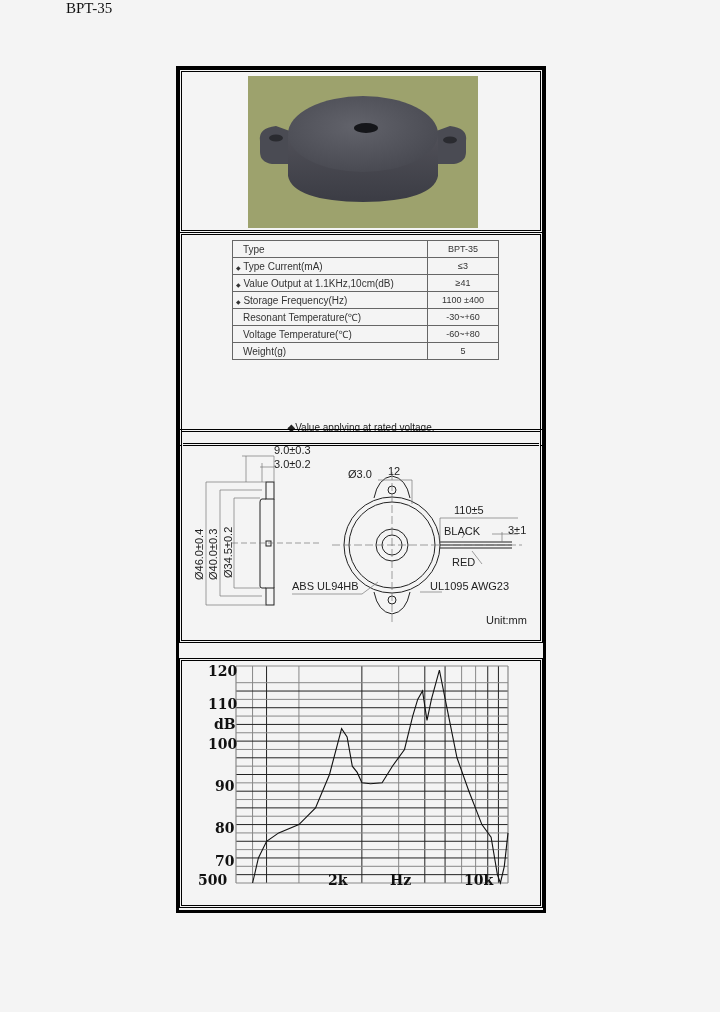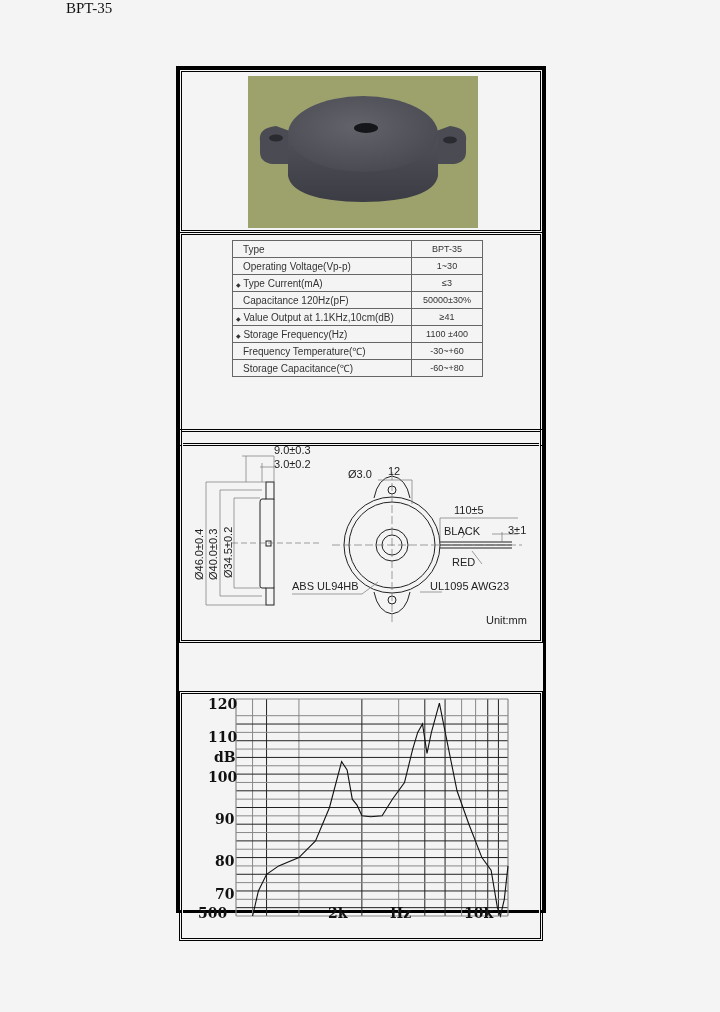--- a/index.html
+++ b/index.html
@@ -15,33 +15,33 @@
     position:absolute; left:176px; top:66px; width:364px; height:841px;
     border:3px solid #000; background:#f4f4f4;
   }
   .cell {
     position:absolute; left:2px; right:2px; border:1px solid #000; box-shadow: inset 0 0 0 1px #f4f4f4;
     outline:1px solid #000; outline-offset:1px;
   }
   .cell.photo { top:2px; height:158px; }
   .cell.specs { top:165px; height:208px; }
   .cell.drawing { top:362px; height:208px; }
-  .cell.chart { top:624px; height:244px;text-align:right; }
+  .cell.chart { top:591px; height:244px;text-align:right; }
 
   .photo-box {
     position:absolute; left:66px; top:4px; width:230px; height:152px;
     background:#9da26d; overflow:hidden;
   }
 
   table.spec {
     position:absolute; left:50px; top:5px; border-collapse:collapse;
     font-size:10px; color:#333;
   }
   table.spec td {
-    border:1px solid #666; height:16px; padding:0 0 0 10px; white-space:nowrap;
+    border:1px solid #666; height:16px; padding:0 16px 0 10px; white-space:nowrap;
   }
   table.spec td.val { text-align:center; padding:0; width:70px; font-size:9px; }
   table.spec td.lbl { width:168px; }
   table.spec td.lbl.mark { padding-left:3px; }
   .note { position:absolute; left:0; right:0; top:187px; text-align:center; font-size:10px; color:#222; }
 
   .draw-svg { position:absolute; left:0; top:0; }
   .chart-svg { position:absolute; left:0; top:0; }
   .axis-lbl { font-family:"DejaVu Serif", serif; font-weight:bold; font-size:14px; fill:#111; }
   .dim { font-family:"Liberation Sans", sans-serif; font-size:11px; fill:#222; }
@@ -81,49 +81,46 @@
   </div>
 
   <div class="cell specs">
     <table class="spec">
       <tbody>
         <tr>
           <td class="lbl">Type</td>
           <td class="val">BPT-35</td>
         </tr>
         <tr>
-          <td class="lbl">Operating Voltage(Vp-p)</td>
-          <td class="val">1~30</td>
-        </tr>
-        <tr>
           <td class="lbl mark"><span style="font-size:6px;vertical-align:middle">◆</span> <span>Type Current(mA)</span></td>
           <td class="val">≤3</td>
         </tr>
         <tr>
-          <td class="lbl">Capacitance 120Hz(pF)</td>
-          <td class="val">50000±30%</td>
-        </tr>
-        <tr>
           <td class="lbl mark"><span style="font-size:6px;vertical-align:middle">◆</span> <span>Value Output at 1.1KHz,10cm(dB)</span></td>
           <td class="val">≥41</td>
         </tr>
         <tr>
           <td class="lbl mark"><span style="font-size:6px;vertical-align:middle">◆</span> <span>Storage Frequency(Hz)</span></td>
           <td class="val">1100 ±400</td>
         </tr>
         <tr>
-          <td class="lbl">Frequency Temperature(℃)</td>
+          <td class="lbl">Resonant Temperature(℃)</td>
           <td class="val">-30~+60</td>
         </tr>
         <tr>
-          <td class="lbl">Storage Capacitance(℃)</td>
+          <td class="lbl">Voltage Temperature(℃)</td>
           <td class="val">-60~+80</td>
+        </tr>
+        <tr>
+          <td class="lbl">Weight(g)</td>
+          <td class="val">5</td>
         </tr>
       </tbody>
     </table>
+    <div class="note">◆Value applying at rated voltage.</div>
   </div>
 
   <div class="cell drawing">
     <svg class="draw-svg" width="358" height="208" viewBox="0 0 358 208">
       <g stroke="#222" fill="none" stroke-width="1">
 
         <rect x="84" y="50" width="8" height="17"></rect>
         <rect x="84" y="156" width="8" height="17"></rect>
         <path d="M92,67 L92,156"></path>
         <path d="M84,67 L80,67 Q78,67 78,70 L78,154 Q78,156 80,156 L84,156"></path>

